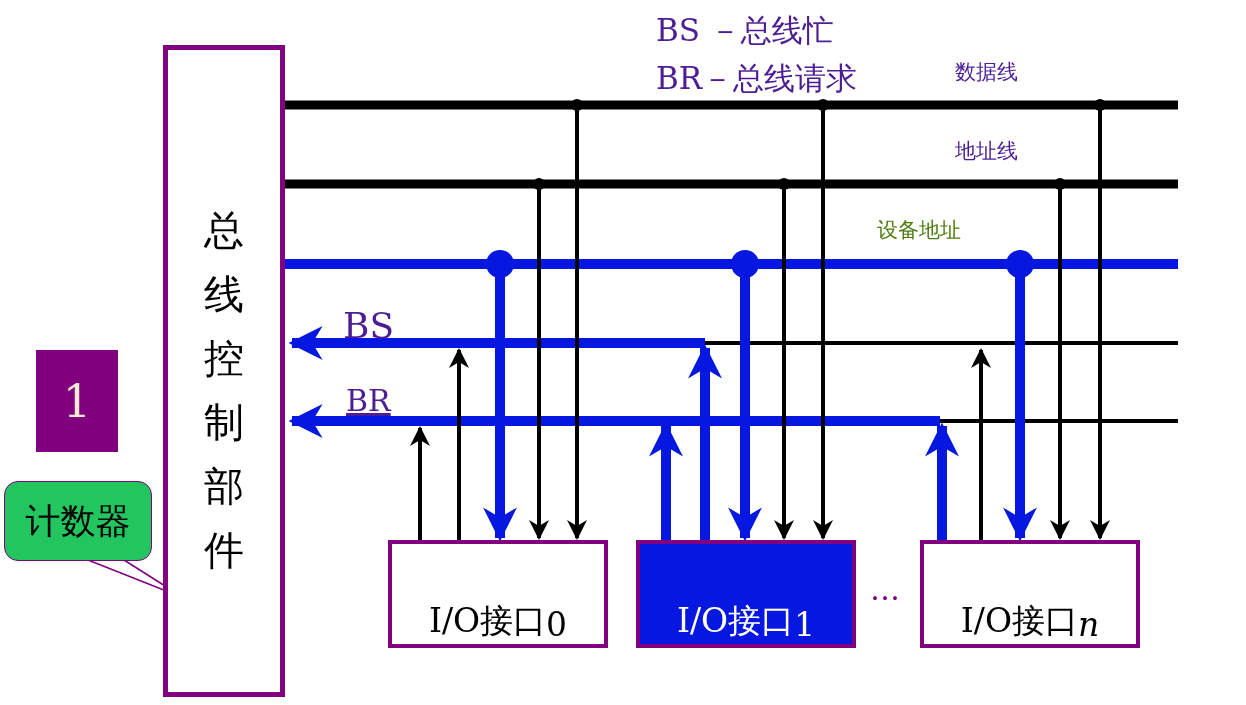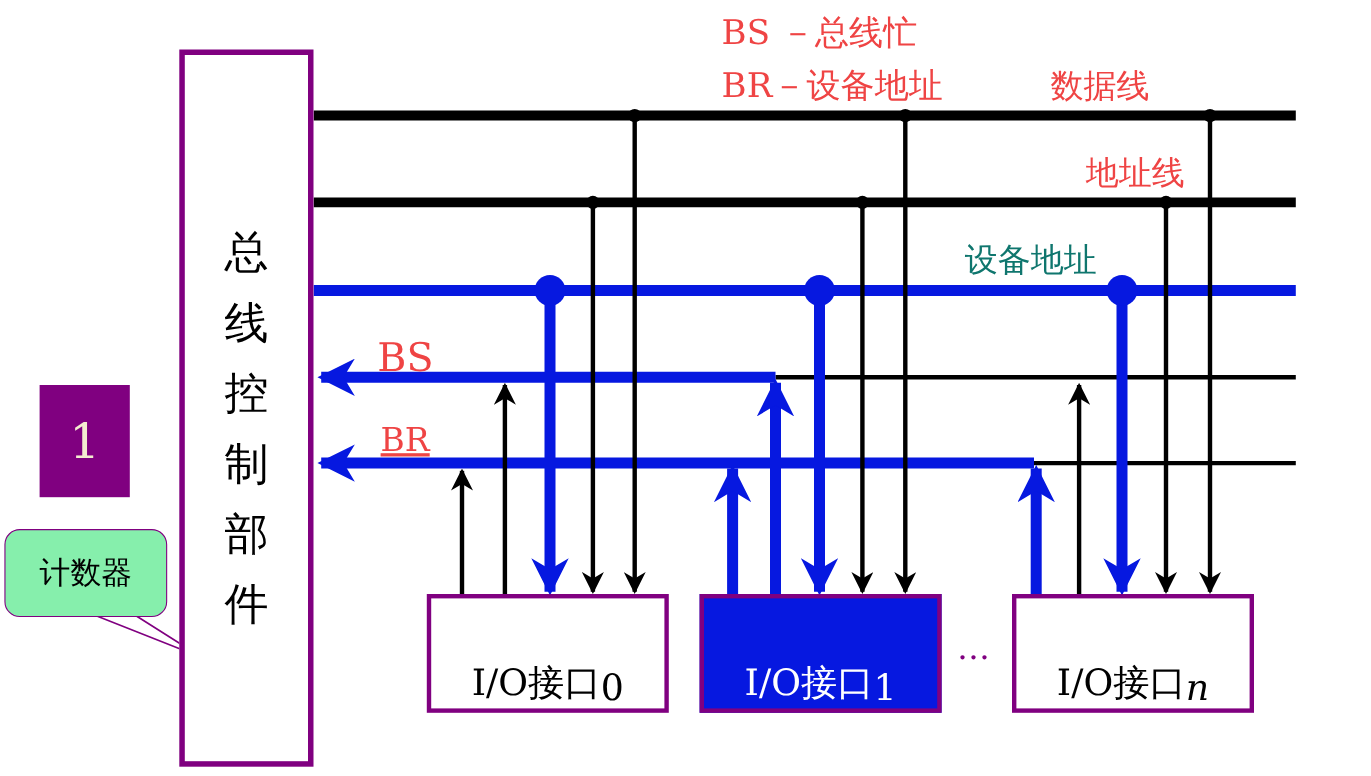--- a/index.html
+++ b/index.html
@@ -1,36 +1,36 @@
 <!DOCTYPE html>
 <html><head>
 <meta charset="utf-8">
 <style>
   html, body { margin:0; padding:0; background:#ffffff; }
   body { width:1246px; height:705px; position:relative; overflow:hidden;
          font-family:"DejaVu Serif","Liberation Serif",serif; }
   svg { position:absolute; left:0; top:0; }
-  .lbl { position:absolute; white-space:nowrap; color:#ef4444; }
+  .lbl { position:absolute; white-space:nowrap; color:#4c1d95; }
   .legend { font-size:31px; line-height:36px; }
-  .bus-lbl { font-size:30px; }
+  .bus-lbl { font-size:21px; }
   .ctrl { position:absolute; left:163px; top:45px; width:112px; height:642px;
           border:5px solid #800080; box-sizing:content-box; background:#fff; }
   .ctrl-text { position:absolute; left:0; right:0; top:148px; text-align:center;
                font-size:40px; line-height:64px; }
   .ctrl-text span { display:block; }
   .io { position:absolute; top:540px; height:100px; width:212px; border:4px solid #800080;
         background:#fff; display:flex; align-items:flex-end; justify-content:center;
         font-size:33px; }
   .io.active { background:#0618e0; color:#ffffff; }
   .badge { position:absolute; left:36px; top:350px; width:82px; height:102px;
            background:#800080; color:#f4ecd0; display:flex; align-items:center;
            justify-content:center; font-size:44px; }
   .callout { position:absolute; left:4px; top:481px; width:146px; height:78px;
-             border:1.5px solid #800080; border-radius:14px; background:#86efac;
-             display:flex; align-items:center; justify-content:center; font-size:28px; }
+             border:1.5px solid #800080; border-radius:14px; background:#22c55e;
+             display:flex; align-items:center; justify-content:center; font-size:35px; }
 </style>
 </head>
 <body>
 
 <svg width="1246" height="705" viewBox="0 0 1246 705">
   <defs>
     <marker id="ahB" viewBox="0 0 10 10" refX="9" refY="5" markerWidth="5" markerHeight="5" orient="auto-start-reverse">
       <path d="M0,0 L10,5 L0,10 L3,5 z" fill="#000"></path>
     </marker>
     <marker id="ahBlue" viewBox="0 0 10 10" refX="9" refY="5" markerWidth="3.4" markerHeight="3.4" orient="auto-start-reverse">
@@ -75,25 +75,25 @@
   <circle cx="1100" cy="105" r="6" fill="#000"></circle>
   <circle cx="539" cy="184" r="6" fill="#000"></circle>
   <circle cx="784" cy="184" r="6" fill="#000"></circle>
   <circle cx="1060" cy="184" r="6" fill="#000"></circle>
   <circle cx="500" cy="264" r="14" fill="#0618e0"></circle>
   <circle cx="745" cy="264" r="14" fill="#0618e0"></circle>
   <circle cx="1020" cy="264" r="14" fill="#0618e0"></circle>
 </svg>
 
 <div class="lbl legend" style="left:656px; top:12px;">BS －总线忙</div>
-<div class="lbl legend" style="left:656px; top:60px;">BR－设备地址</div>
+<div class="lbl legend" style="left:656px; top:60px;">BR－总线请求</div>
 
 <div class="lbl bus-lbl" style="left:955px; top:58px;">数据线</div>
-<div class="lbl bus-lbl" style="left:955px; top:137px;margin-left:32px;">地址线</div>
-<div class="lbl bus-lbl" style="left:877px; top:216px; color:#0f766e;">设备地址</div>
+<div class="lbl bus-lbl" style="left:955px; top:137px;">地址线</div>
+<div class="lbl bus-lbl" style="left:877px; top:216px; color:#4d7c0f;">设备地址</div>
 <div class="lbl" style="left:343px; top:305px; font-size:36px;">BS</div>
 <div class="lbl" style="left:346px; top:383px; font-size:30px;text-decoration:underline;">BR</div>
 
 <div class="ctrl">
   <div class="ctrl-text">
     <span>总</span>
     <span>线</span>
     <span>控</span>
     <span>制</span>
     <span>部</span>

